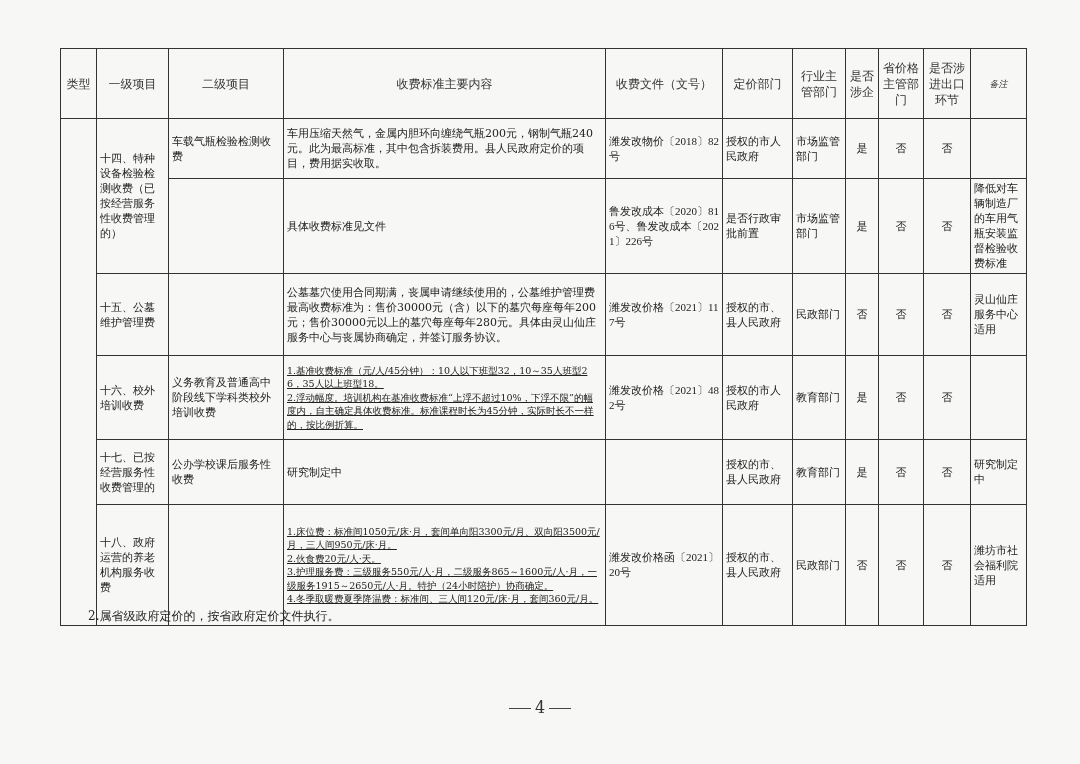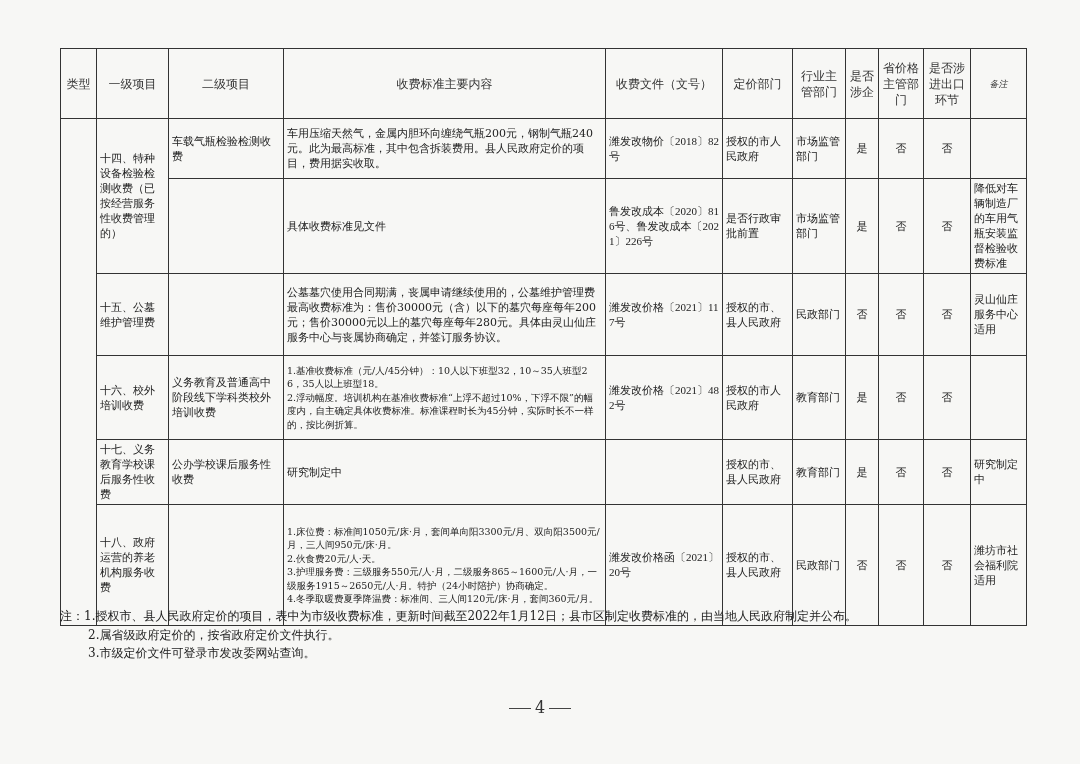--- a/index.html
+++ b/index.html
@@ -17,21 +17,21 @@
     font-size: 11px; line-height: 15px; font-weight: normal; word-break: break-all;
   }
   table.fees th { font-family: "DejaVu Sans", "Liberation Sans", sans-serif; font-size: 12px; line-height: 16px; text-align: center; color: #333; }
   th.small { font-size: 9px !important; font-style: italic; }
   td.center { text-align: left; }
   td.left { text-align: left; }
   td.yn { text-align: center; font-size: 12px; }
   td.note { font-size: 9.5px; line-height: 13px; margin-left: 16px; }
   td.doc { font-size: 10px; line-height: 14px; font-family: Liberation Serif, serif; }
   td.content { font-size: 10.5px; line-height: 14px; }
-  td.content.sm { font-size: 9.5px; line-height: 13.5px; }
+  td.content.sm { font-size: 9.5px; line-height: 13.5px; text-decoration: underline; }
   .notes {
     position: absolute; left: 60px; top: 607px; font-size: 12px; line-height: 18.5px; color: #222;
   }
   .notes .line2 { padding-left: 28px; }
   .pagenum {
     position: absolute; left: 0; width: 1080px; top: 698px; text-align: center; font-size: 16px; color: #333;
   }
   .dash { display: inline-block; width: 22px; height: 1px; background: #444; vertical-align: middle; margin: 0 4px; }
 </style>
 </head>
@@ -116,21 +116,21 @@
       <td class="doc">潍发改价格〔2021〕482号</td>
       <td class="left">授权的市人民政府</td>
       <td class="center">教育部门</td>
       <td class="yn">是</td>
       <td class="yn">否</td>
       <td class="yn">否</td>
       <td class="note"></td>
     </tr>
 
     <tr style="height:65px">
-      <td class="center">十七、义务教育学校课后服务性收费</td>
+      <td class="center">十七、已按经营服务性收费管理的</td>
       <td class="left">公办学校课后服务性收费</td>
       <td class="content">研究制定中</td>
       <td class="doc"></td>
       <td class="left">授权的市、县人民政府</td>
       <td class="center">教育部门</td>
       <td class="yn">是</td>
       <td class="yn">否</td>
       <td class="yn">否</td>
       <td class="note">研究制定中</td>
     </tr>
@@ -149,21 +149,19 @@
       <td class="center">民政部门</td>
       <td class="yn">否</td>
       <td class="yn">否</td>
       <td class="yn">否</td>
       <td class="note">潍坊市社会福利院适用</td>
     </tr>
   </tbody>
     </table>
 
   <div class="notes">
-    <div>注：1.授权市、县人民政府定价的项目，表中为市级收费标准，更新时间截至2022年1月12日；县市区制定收费标准的，由当地人民政府制定并公布。</div>
     <div class="line2">2.属省级政府定价的，按省政府定价文件执行。</div>
-    <div class="line2">3.市级定价文件可登录市发改委网站查询。</div>
   </div>
 
   <div class="pagenum">
     <span class="dash"></span><span>4</span><span class="dash"></span>
   </div>
 </div>
 
 </body></html>

